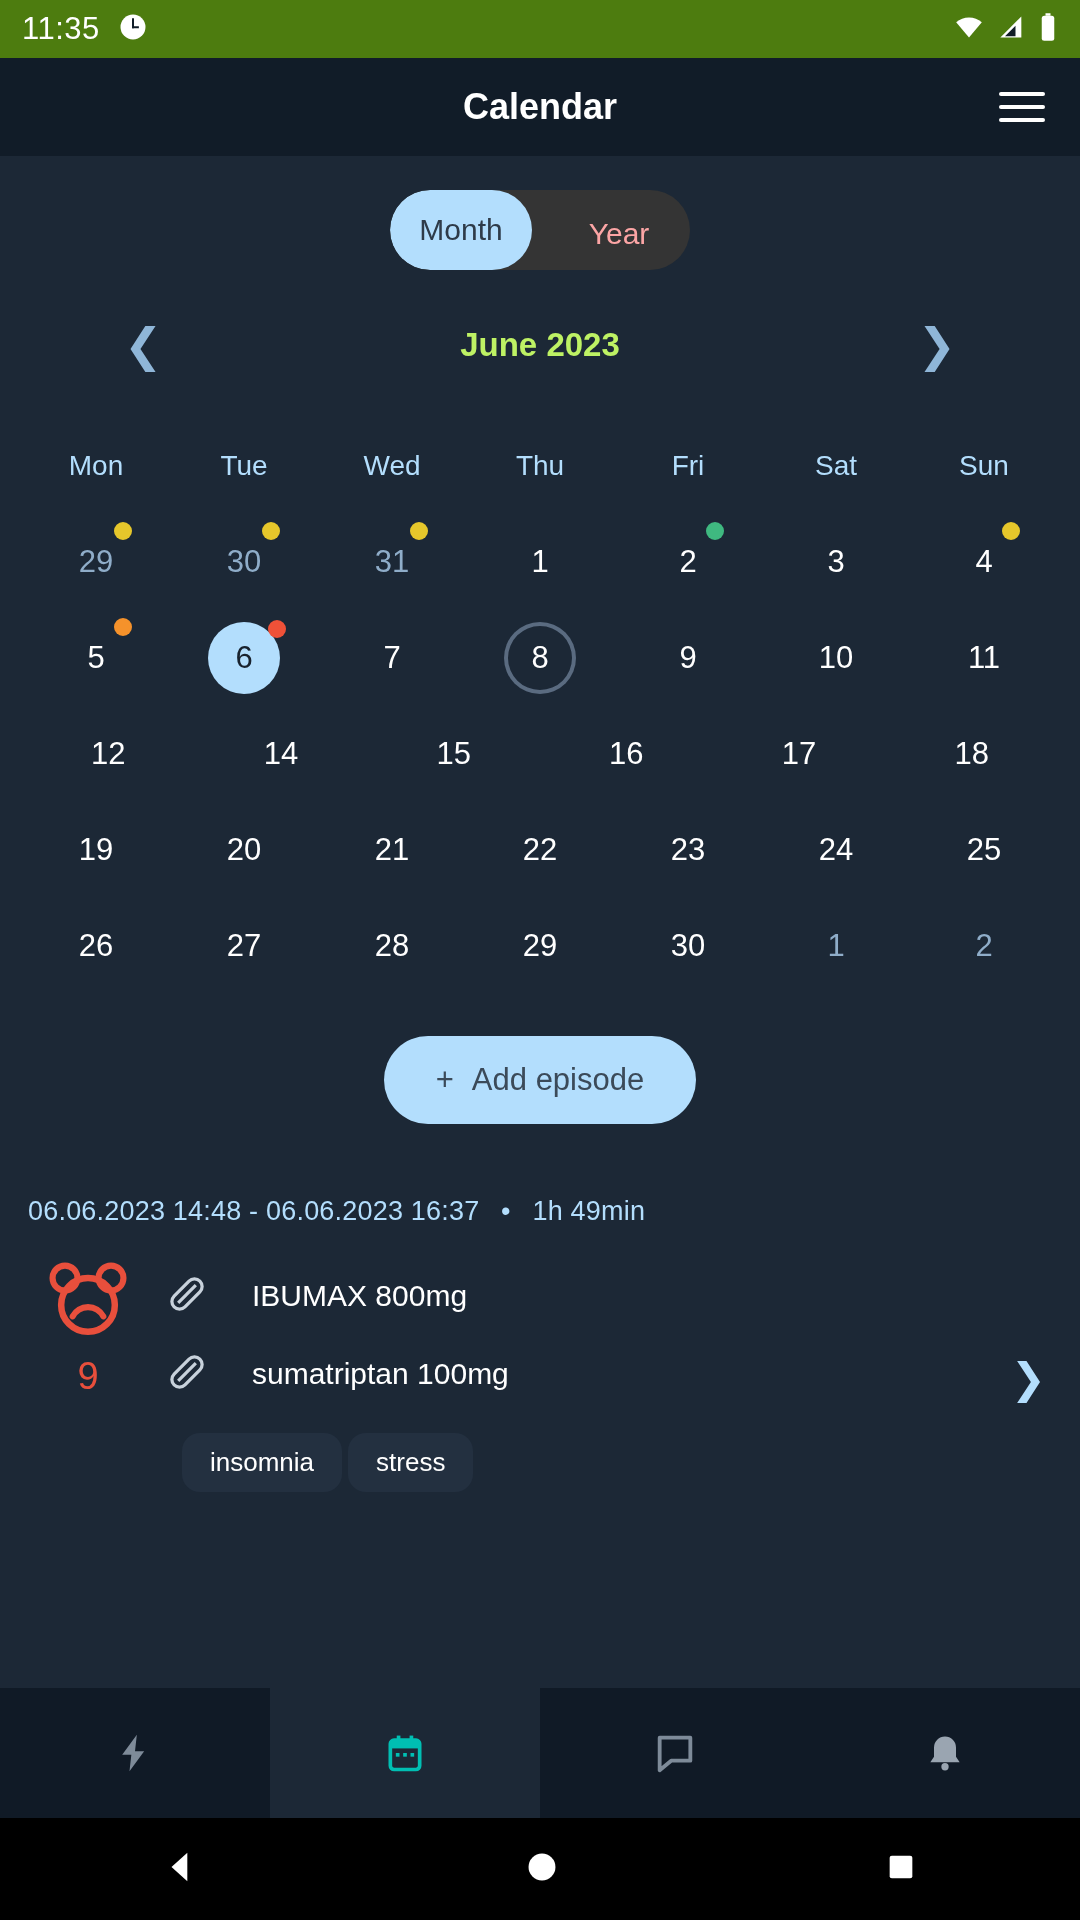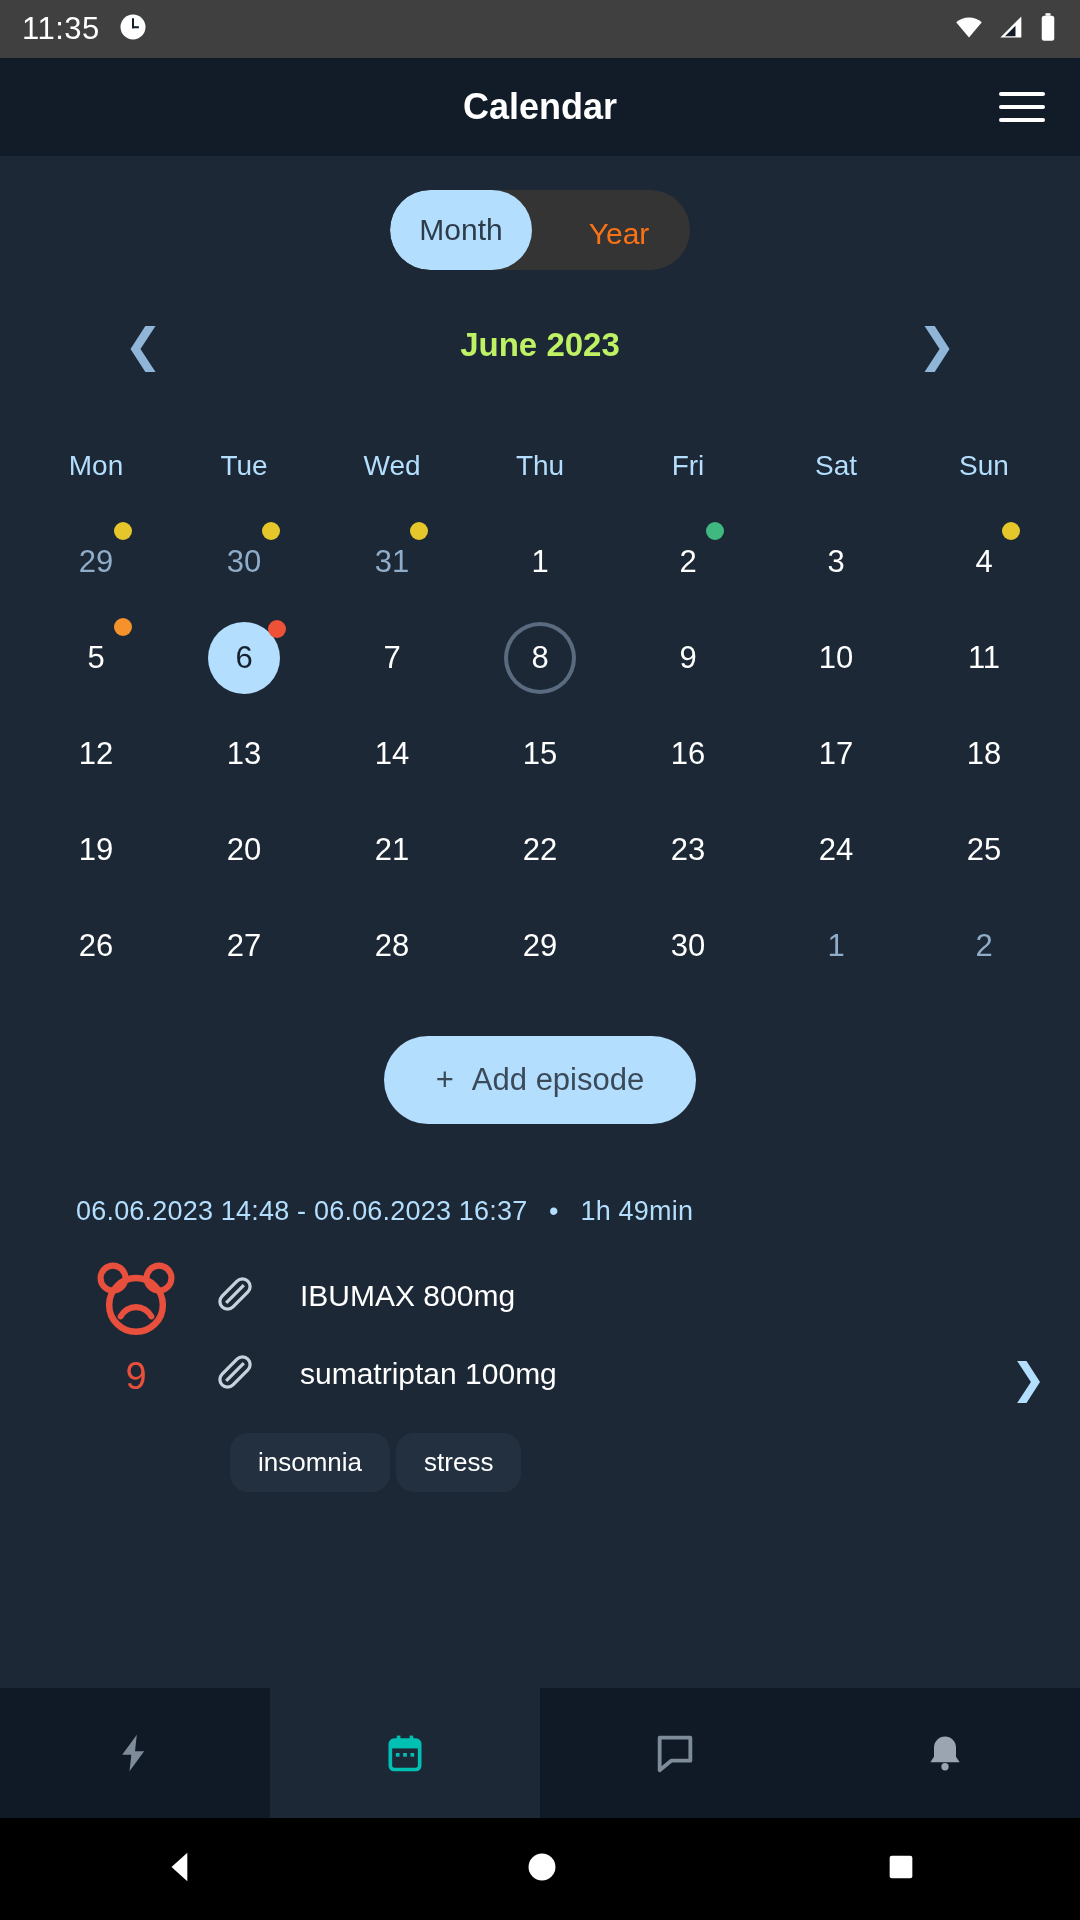--- a/index.html
+++ b/index.html
@@ -6,21 +6,21 @@
   html, body {
     width:1080px; height:1920px;
     background:#0D1621;
     font-family:"Liberation Sans", sans-serif;
     overflow:hidden;
   }
   .phone { position:relative; width:1080px; height:1920px; background:#1C2836; }
 
   
   .statusbar {
-    height:58px; background:#404040;
+    height:58px; background:#4d7c0f;
     display:flex; align-items:center; justify-content:space-between;
     padding:0 22px;
   }
   .sb-left { display:flex; align-items:center; gap:18px; }
   .sb-time { color:#FFFFFF; font-size:31px; letter-spacing:.5px; }
   .sb-right { display:flex; align-items:center; gap:10px; }
 
   
   .appbar {
     height:98px; background:#111C28;
@@ -42,21 +42,21 @@
   .seg-wrap { display:flex; justify-content:center; padding-top:34px; }
   .seg {
     display:flex; background:#343434; border-radius:44px; overflow:hidden;
     height:80px; align-items:stretch;gap:16px;
   }
   .seg-item {
     display:flex; align-items:center; justify-content:center;
     min-width:142px; padding:0 26px; font-size:30px; cursor:pointer;
   }
   .seg-item.active { background:#B3DEFD; color:#2E3B49; border-radius:44px; }
-  .seg-item.inactive { color:#f97316;margin-top:8px; }
+  .seg-item.inactive { color:#fca5a5;margin-top:8px; }
 
   
   .monthnav {
     display:flex; align-items:center; justify-content:space-between;
     padding:44px 110px 0 110px;
   }
   .nav-arrow { font-size:46px; color:#8FB6D8; cursor:pointer; line-height:1; padding:8px 14px; }
   .month-label { color:#bef264; font-size:33px; font-weight:bold; }
 
   
@@ -83,21 +83,21 @@
 
   
   .add-wrap { display:flex; justify-content:center; margin-top:42px; }
   .add-btn {
     background:#B3DEFD; color:#3B4A59; font-size:31px;
     padding:26px 52px; border-radius:46px; cursor:pointer;
     display:flex; align-items:center; gap:18px;
   }
 
   
-  .episode { padding:0 28px; margin-top:72px; position:relative;margin-left:48px; }
+  .episode { padding:0 28px; margin-top:72px; position:relative; }
   .ep-time { color:#B3DEFD; font-size:27px; letter-spacing:.2px; }
   .ep-body { display:flex; margin-top:30px; }
   .ep-left { width:120px; display:flex; flex-direction:column; align-items:center; }
   .bear-num { color:#E84F3C; font-size:38px; margin-top:2px; }
   .ep-right { flex:1; padding-left:16px; }
   .med-row { display:flex; align-items:center; gap:42px; height:78px; }
   .med-name { color:#FFFFFF; font-size:30px; }
   .tags { display:flex; gap:6px; margin-top:20px; padding-left:18px; }
   .tag {
     background:#233040; color:#FFFFFF; font-size:26px;
@@ -262,23 +262,20 @@
             </div>
             <div class="cal-cell">
               <div class="day-num">11</div>
             </div>
           </div>
           <div class="cal-row">
             <div class="cal-cell">
               <div class="day-num">12</div>
             </div>
             <div class="cal-cell">
-              <div class="day-num">13</div>
-            </div>
-            <div class="cal-cell">
               <div class="day-num">14</div>
             </div>
             <div class="cal-cell">
               <div class="day-num">15</div>
             </div>
             <div class="cal-cell">
               <div class="day-num">16</div>
             </div>
             <div class="cal-cell">
               <div class="day-num">17</div>

